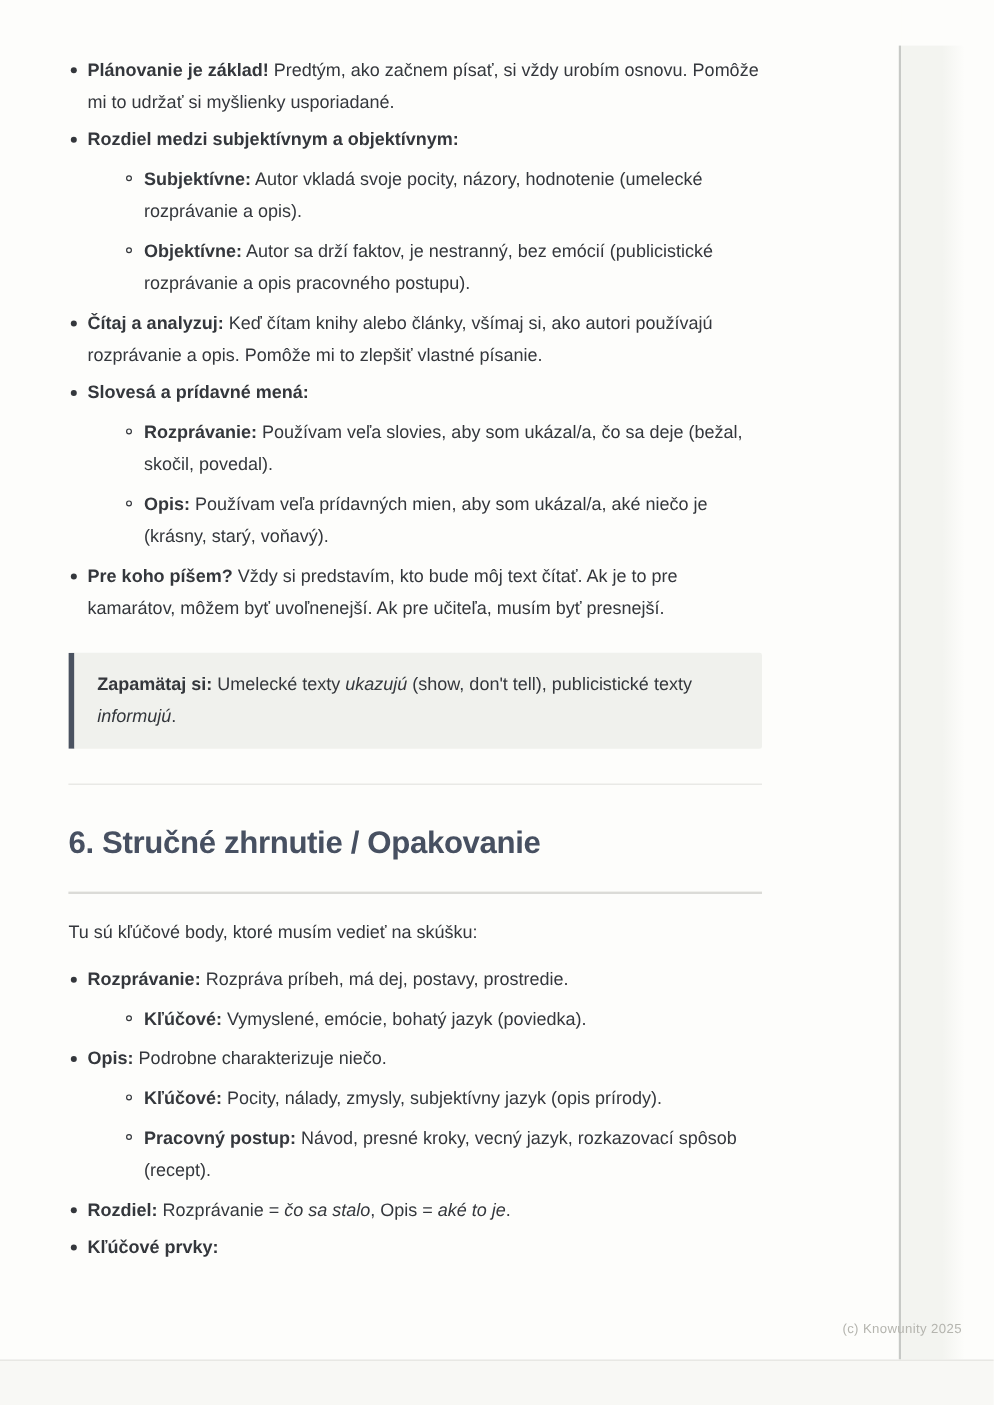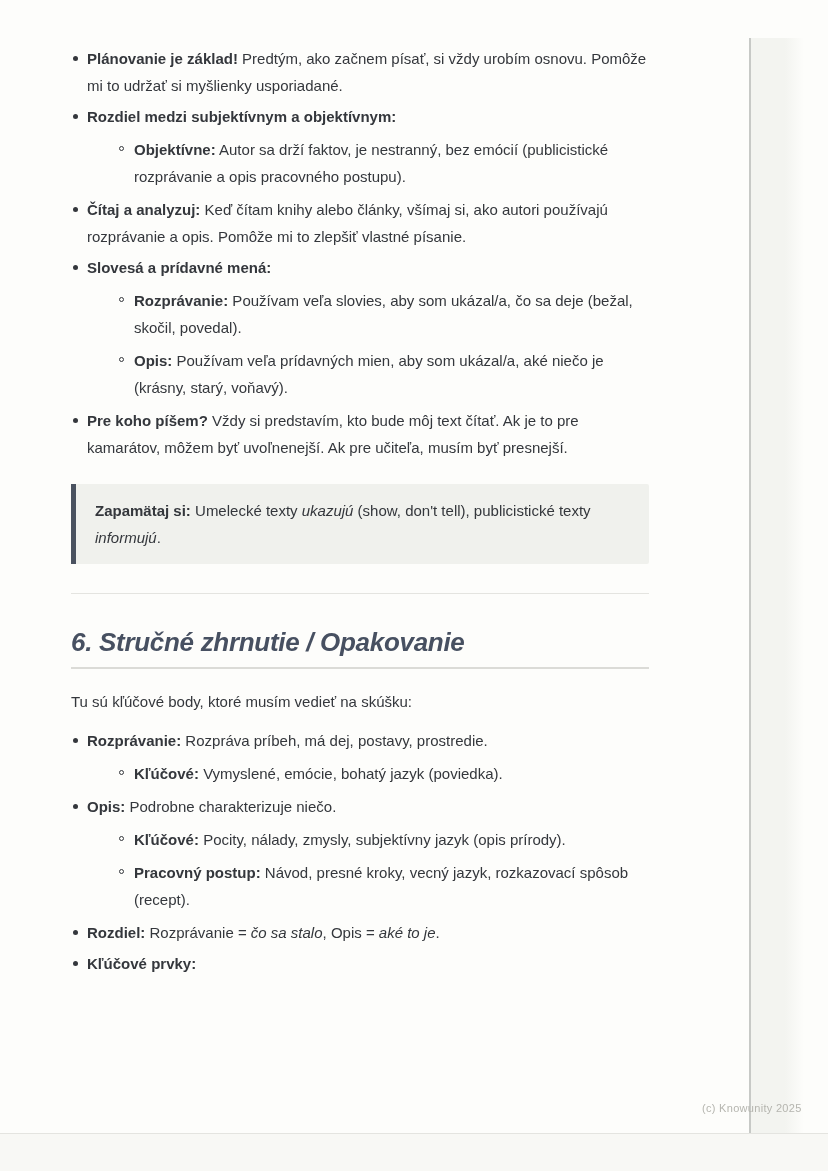--- a/index.html
+++ b/index.html
@@ -17,40 +17,40 @@
   }
   *{box-sizing:border-box;}
   html,body{margin:0;padding:0;}
   body{
     width:828px;height:1171px;position:relative;overflow:hidden;
     background:var(--c-page_bg);
     font-family:"Liberation Sans","DejaVu Sans",sans-serif;
     color:var(--c-text);
     font-size:15px;line-height:27px;
   }
-  .page{position:absolute;left:14px;top:0;width:751px;height:1133px;background:var(--c-page_bg);}
+  .page{position:absolute;left:0;top:0;width:751px;height:1133px;background:var(--c-page_bg);}
   .content{position:absolute;left:57px;top:41px;width:578px;}
   ul{list-style:none;margin:0;padding:0;}
   ul.l1>li{position:relative;padding-left:16px;margin:4px 0;}
   ul.l1>li>.dot{position:absolute;left:2px;top:11px;width:5px;height:5px;border-radius:50%;background:var(--c-text);}
   ul.l2{margin:2px 0 2px 32px;}
   ul.l2>li{position:relative;padding-left:15px;margin:6px 0;}
   ul.l2>li>.ring{position:absolute;left:0;top:10px;width:5px;height:5px;border:1.4px solid var(--c-text);border-radius:50%;background:transparent;}
   strong{font-weight:700;}
   em{font-style:italic;}
   .callout{
     margin-top:23px;background:var(--c-callout_bg);
     border-left:5px solid var(--c-callout_border);
     padding:13px 52px 13px 19px;border-radius:0 2px 2px 0;
   }
   hr.sep{border:none;border-top:1px solid var(--c-divider);margin:29px 0 0 0;}
   h2.section{
     margin:33px 0 0 0;font-size:26px;line-height:30px;font-weight:700;
     color:var(--c-heading);letter-spacing:-0.3px;
-    padding-bottom:10px;border-bottom:2px solid var(--c-heading_rule);font-style:italic;
+    padding-bottom:26px;border-bottom:2px solid var(--c-heading_rule);
   }
   p.intro{margin:19px 0 12px 0;}
   .edge-strip{
     position:absolute;left:749px;top:38px;height:1095px;width:55px;
     background:linear-gradient(to right,
       var(--c-edge_line) 0,var(--c-edge_line) 2px,
       var(--c-edge_bg) 2px,var(--c-edge_bg) 36px,
       var(--c-page_bg) 55px);
   }
   .bottom-band{
@@ -66,20 +66,21 @@
 </style>
 </head>
 <body>
 
 <div class="page">
   <div class="content">
 
     <ul class="l1">
         <li><span class="dot"></span><strong>Plánovanie je základ!</strong> Predtým, ako začnem písať, si vždy urobím osnovu. Pomôže mi to udržať si myšlienky usporiadané.</li>
         <li><span class="dot"></span><strong>Rozdiel medzi subjektívnym a objektívnym:</strong><ul class="l2">
+            <li><span class="ring"></span><strong>Subjektívne:</strong> Autor vkladá svoje pocity, názory, hodnotenie (umelecké rozprávanie a opis).</li>
             <li><span class="ring"></span><strong>Objektívne:</strong> Autor sa drží faktov, je nestranný, bez emócií (publicistické rozprávanie a opis pracovného postupu).</li>
           </ul></li>
         <li><span class="dot"></span><strong>Čítaj a analyzuj:</strong> Keď čítam knihy alebo články, všímaj si, ako autori používajú rozprávanie a opis. Pomôže mi to zlepšiť vlastné písanie.</li>
         <li><span class="dot"></span><strong>Slovesá a prídavné mená:</strong><ul class="l2">
             <li><span class="ring"></span><strong>Rozprávanie:</strong> Používam veľa slovies, aby som ukázal/a, čo sa deje (bežal, skočil, povedal).</li>
             <li><span class="ring"></span><strong>Opis:</strong> Používam veľa prídavných mien, aby som ukázal/a, aké niečo je (krásny, starý, voňavý).</li>
           </ul></li>
         <li><span class="dot"></span><strong>Pre koho píšem?</strong> Vždy si predstavím, kto bude môj text čítať. Ak je to pre kamarátov, môžem byť uvoľnenejší. Ak pre učiteľa, musím byť presnejší.</li>
       </ul>
 

